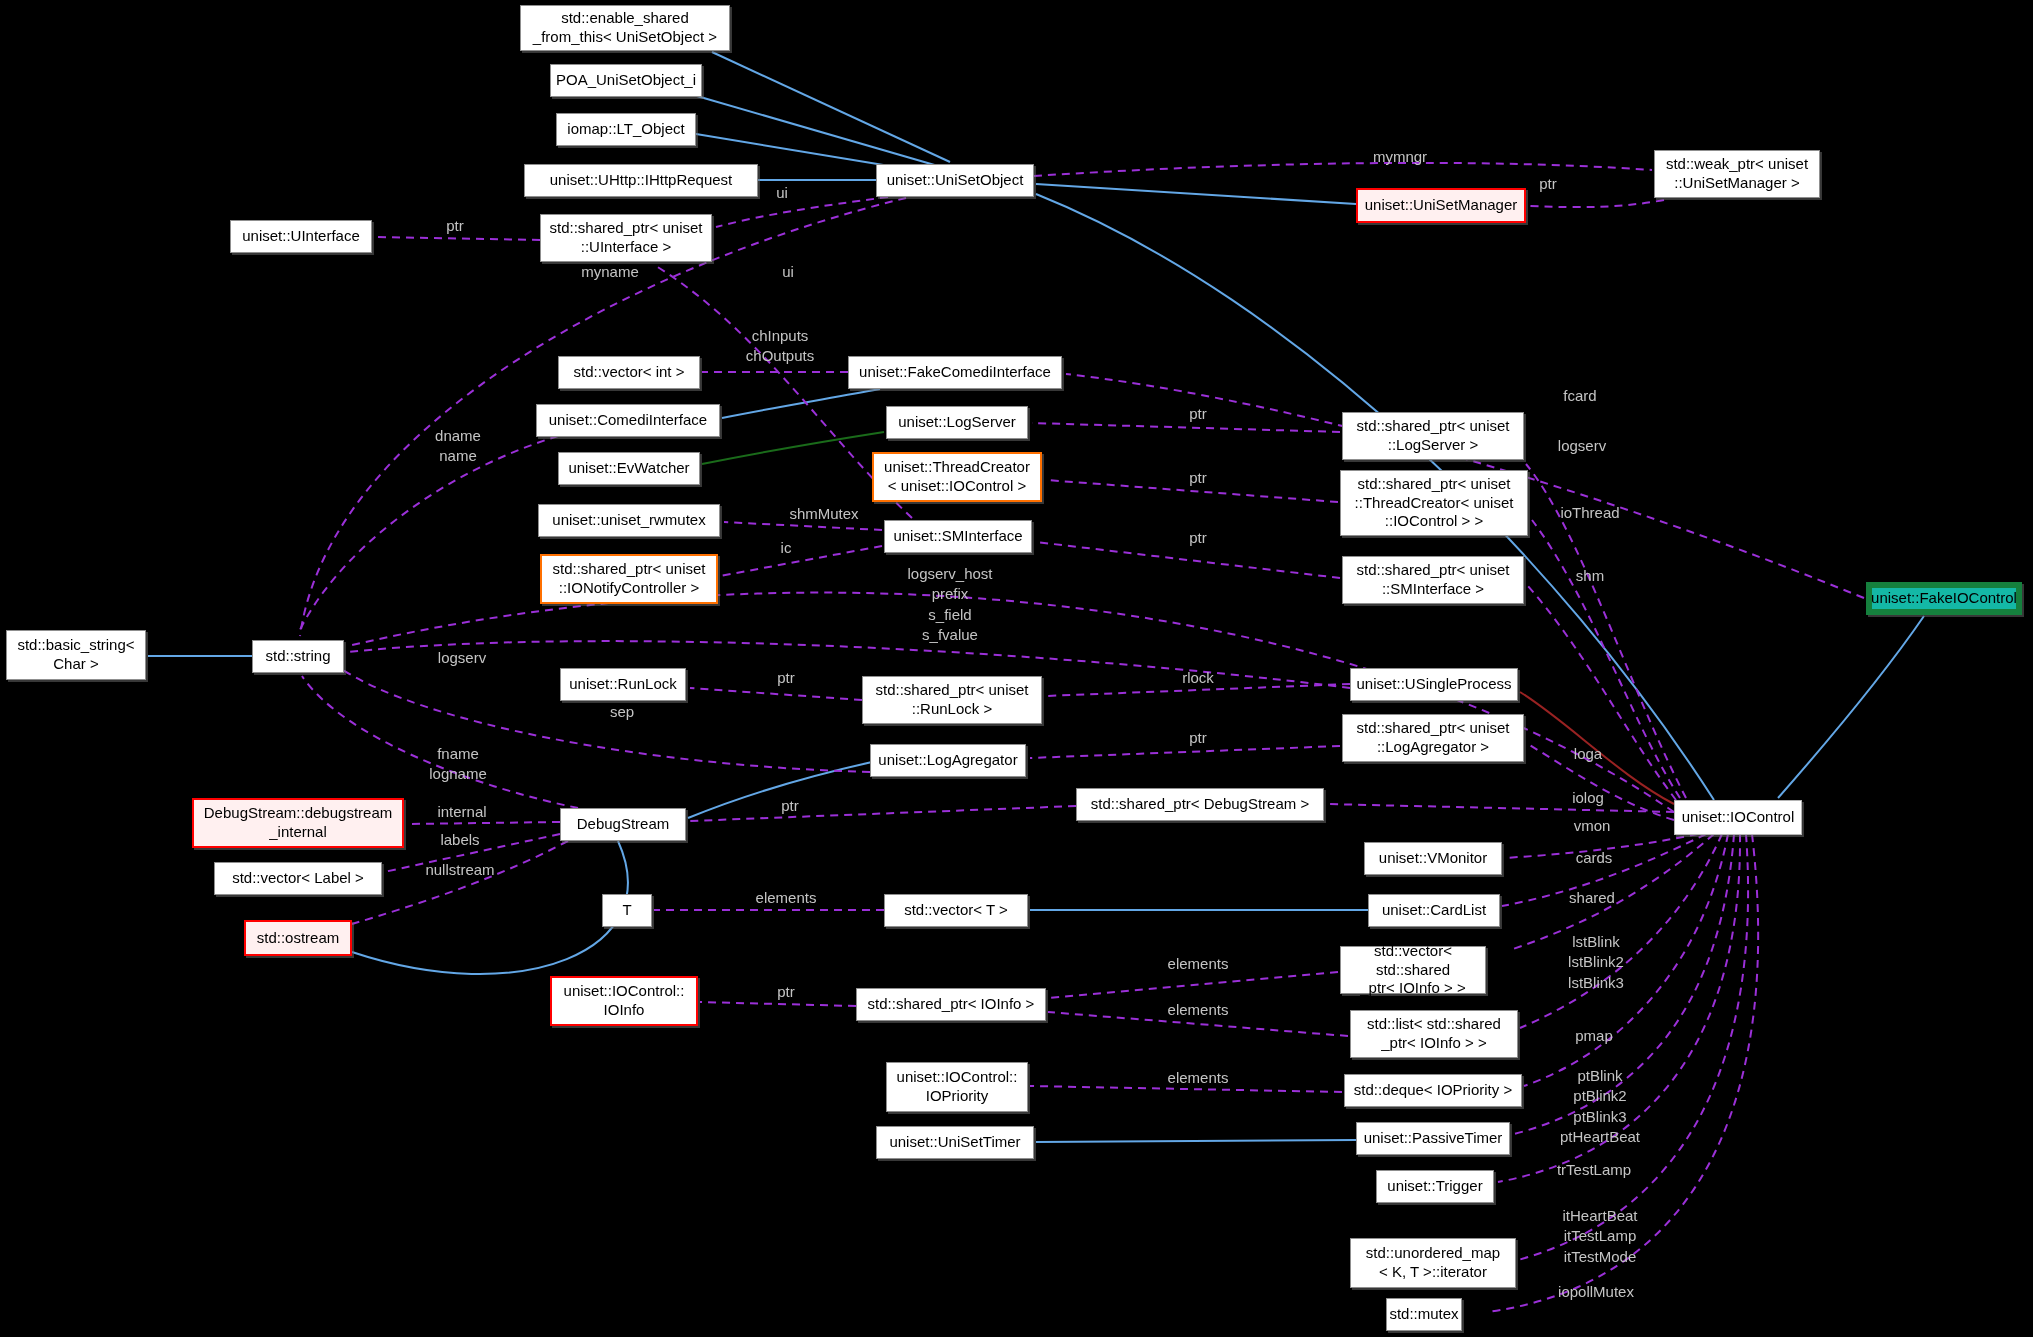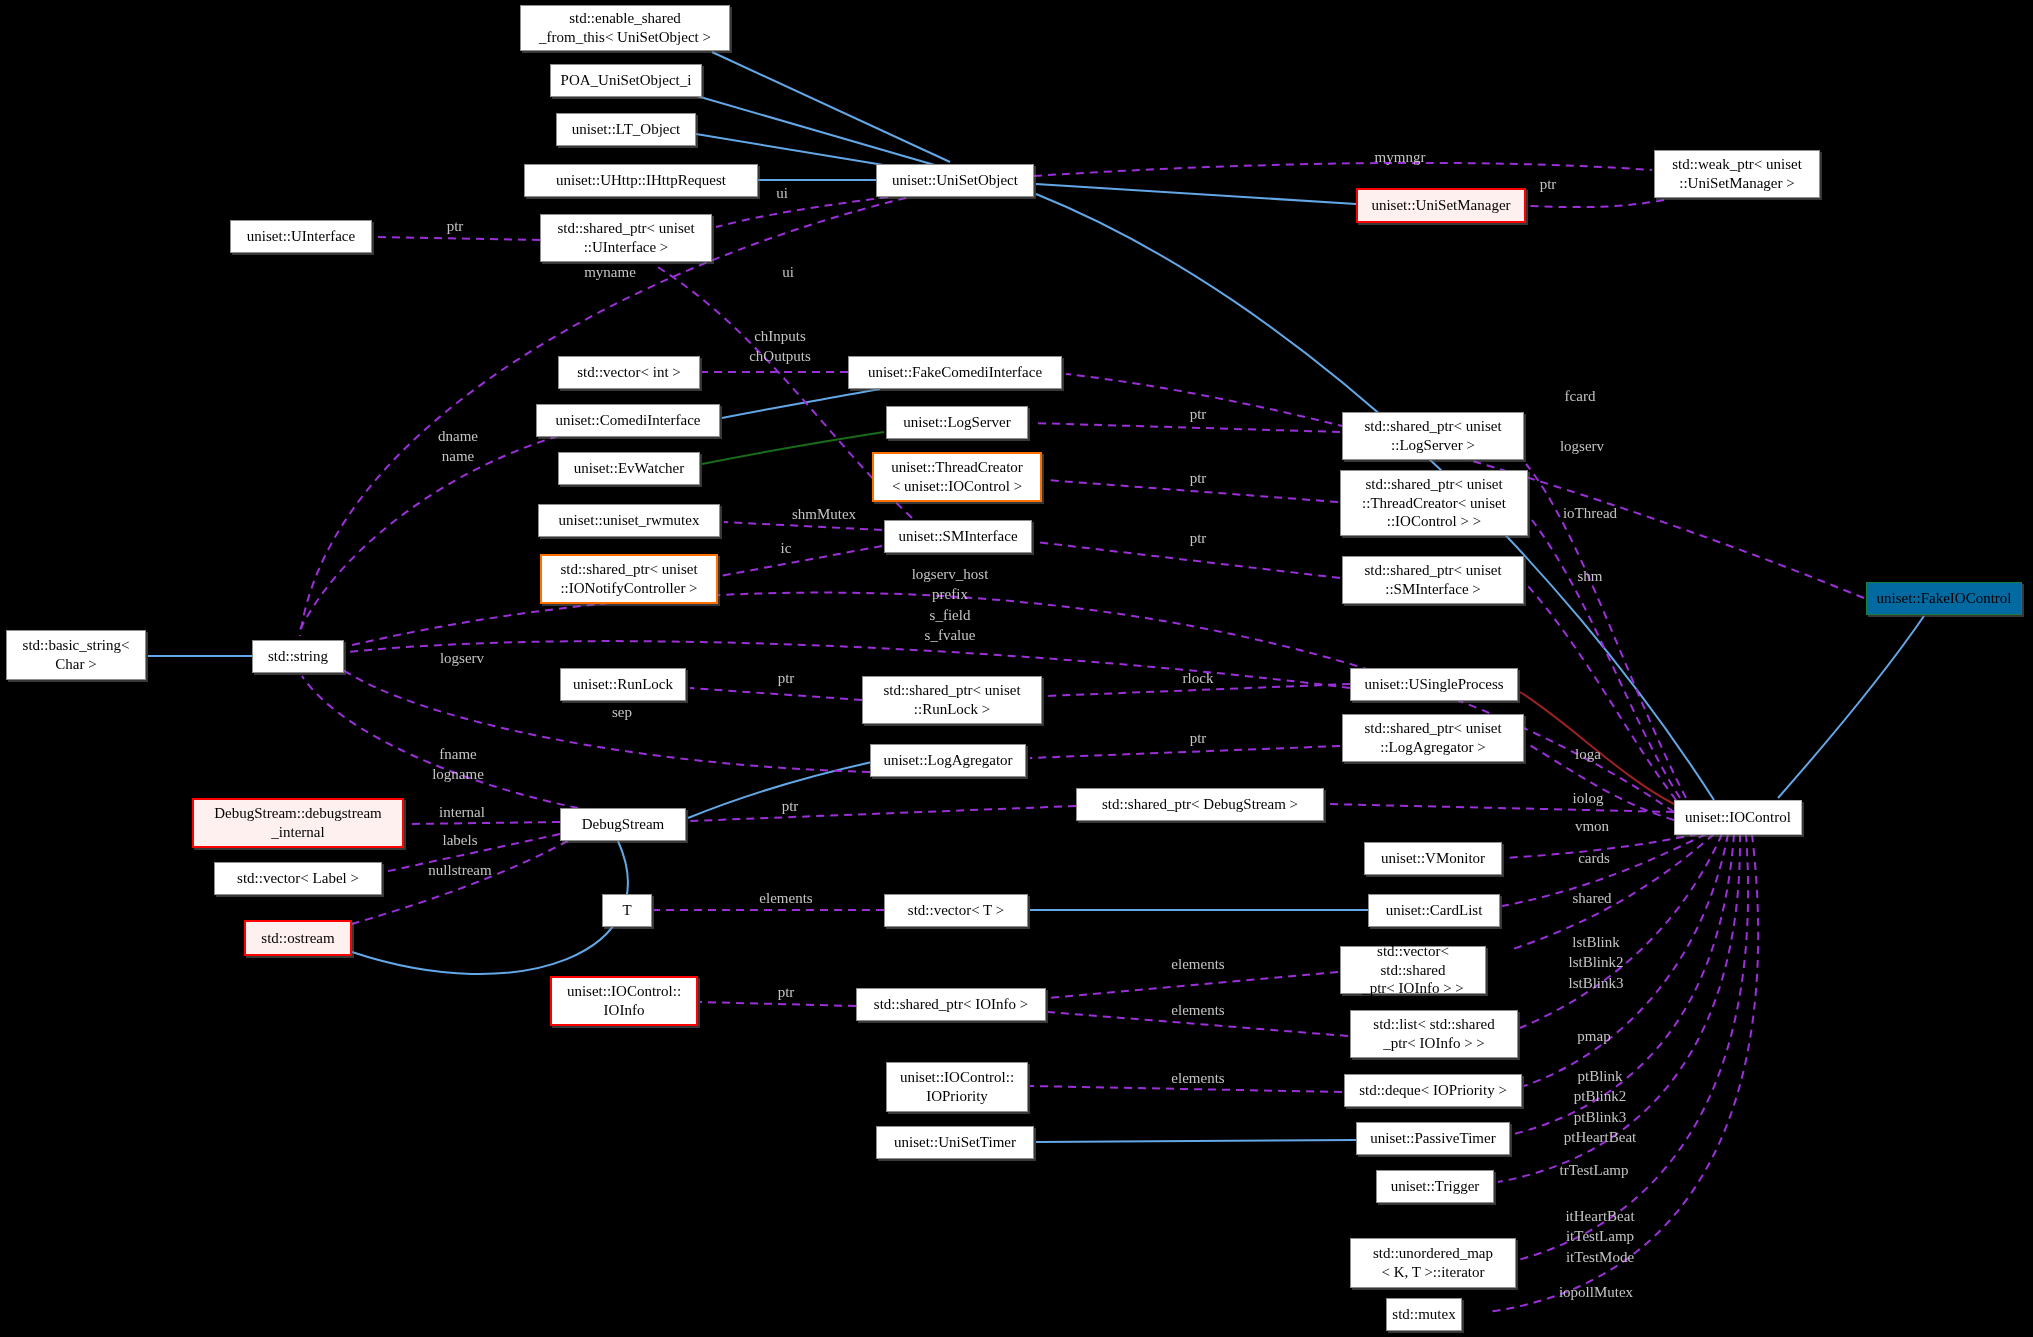--- a/index.html
+++ b/index.html
@@ -1,26 +1,26 @@
 <!DOCTYPE html>
 <html><head>
 <meta charset="utf-8">
 <style>
   html,body{margin:0;padding:0;background:#000;}
   #canvas{position:relative;width:2033px;height:1337px;background:#000;overflow:hidden;
-          font-family:Liberation Serif, serif;}
+          font-family:Liberation Sans, sans-serif;}
   #edges{position:absolute;left:0;top:0;width:2033px;height:1337px;}
   .node{position:absolute;display:flex;align-items:center;justify-content:center;
         box-sizing:border-box;background:#fff;border:1px solid #8f8f8f;color:#000;
         font-size:15px;line-height:1.25;text-align:center;white-space:pre-line;
         padding:1px 5px;box-shadow:2px 2px 0 rgba(110,110,110,.5);}
   .node.red{border:2px solid #ff0000;background:#fff0f0;}
   .node.redw{border:2px solid #ff0000;background:#ffffff;}
   .node.orange{border:2px solid #ff7000;background:#ffffff;}
-  .node.gray{background:#0369a1;border:1px solid #15803d;}
+  .node.gray{background:#14b8a6;border:6px solid #15803d;}
   .node.main{border:1px solid #b5b5b5;}
   .elabel{position:absolute;transform:translate(-50%,-50%);color:#c4c4c4;
           font-size:15px;line-height:1.35;text-align:center;white-space:pre-line;}
   path{fill:none;}
   .eb{stroke:#63a7e6;stroke-width:2;}
   .eg{stroke:#1a6b1a;stroke-width:2;}
   .er{stroke:#992222;stroke-width:2;}
   .ep{stroke:#9b30d8;stroke-width:2;stroke-dasharray:8 6;}
 </style>
 </head>
@@ -104,21 +104,21 @@
   <path class="ep" marker-end="url(#ap)" d="M 1342 1092 L 1030 1086"></path>
   <path class="ep" marker-end="url(#ap)" d="M 1734 834 C 1722 1000, 1646 1100, 1514 1134"></path>
   <path class="ep" marker-end="url(#ap)" d="M 1740 834 C 1742 1024, 1662 1152, 1498 1182"></path>
   <path class="ep" marker-end="url(#ap)" d="M 1746 834 C 1762 1060, 1686 1214, 1518 1260"></path>
   <path class="ep" marker-end="url(#ap)" d="M 1752 834 C 1782 1090, 1704 1282, 1488 1312"></path>
 </svg>
 
 <div class="node" style="left:520px;top:5px;width:210px;height:46px">std::enable_shared
 _from_this&lt; UniSetObject &gt;</div>
 <div class="node" style="left:550px;top:64px;width:152px;height:33px">POA_UniSetObject_i</div>
-<div class="node" style="left:556px;top:113px;width:140px;height:33px">uniset::LT_Object</div>
+<div class="node" style="left:556px;top:113px;width:140px;height:33px">iomap::LT_Object</div>
 <div class="node" style="left:524px;top:164px;width:234px;height:33px">uniset::UHttp::IHttpRequest</div>
 <div class="node" style="left:876px;top:164px;width:158px;height:33px">uniset::UniSetObject</div>
 <div class="node" style="left:1654px;top:150px;width:166px;height:48px">std::weak_ptr&lt; uniset
 ::UniSetManager &gt;</div>
 <div class="node red" style="left:1356px;top:188px;width:170px;height:35px">uniset::UniSetManager</div>
 <div class="node" style="left:230px;top:220px;width:142px;height:33px">uniset::UInterface</div>
 <div class="node" style="left:540px;top:214px;width:172px;height:48px">std::shared_ptr&lt; uniset
 ::UInterface &gt;</div>
 <div class="node" style="left:558px;top:356px;width:142px;height:33px">std::vector&lt; int &gt;</div>
 <div class="node" style="left:848px;top:356px;width:214px;height:33px">uniset::FakeComediInterface</div>

